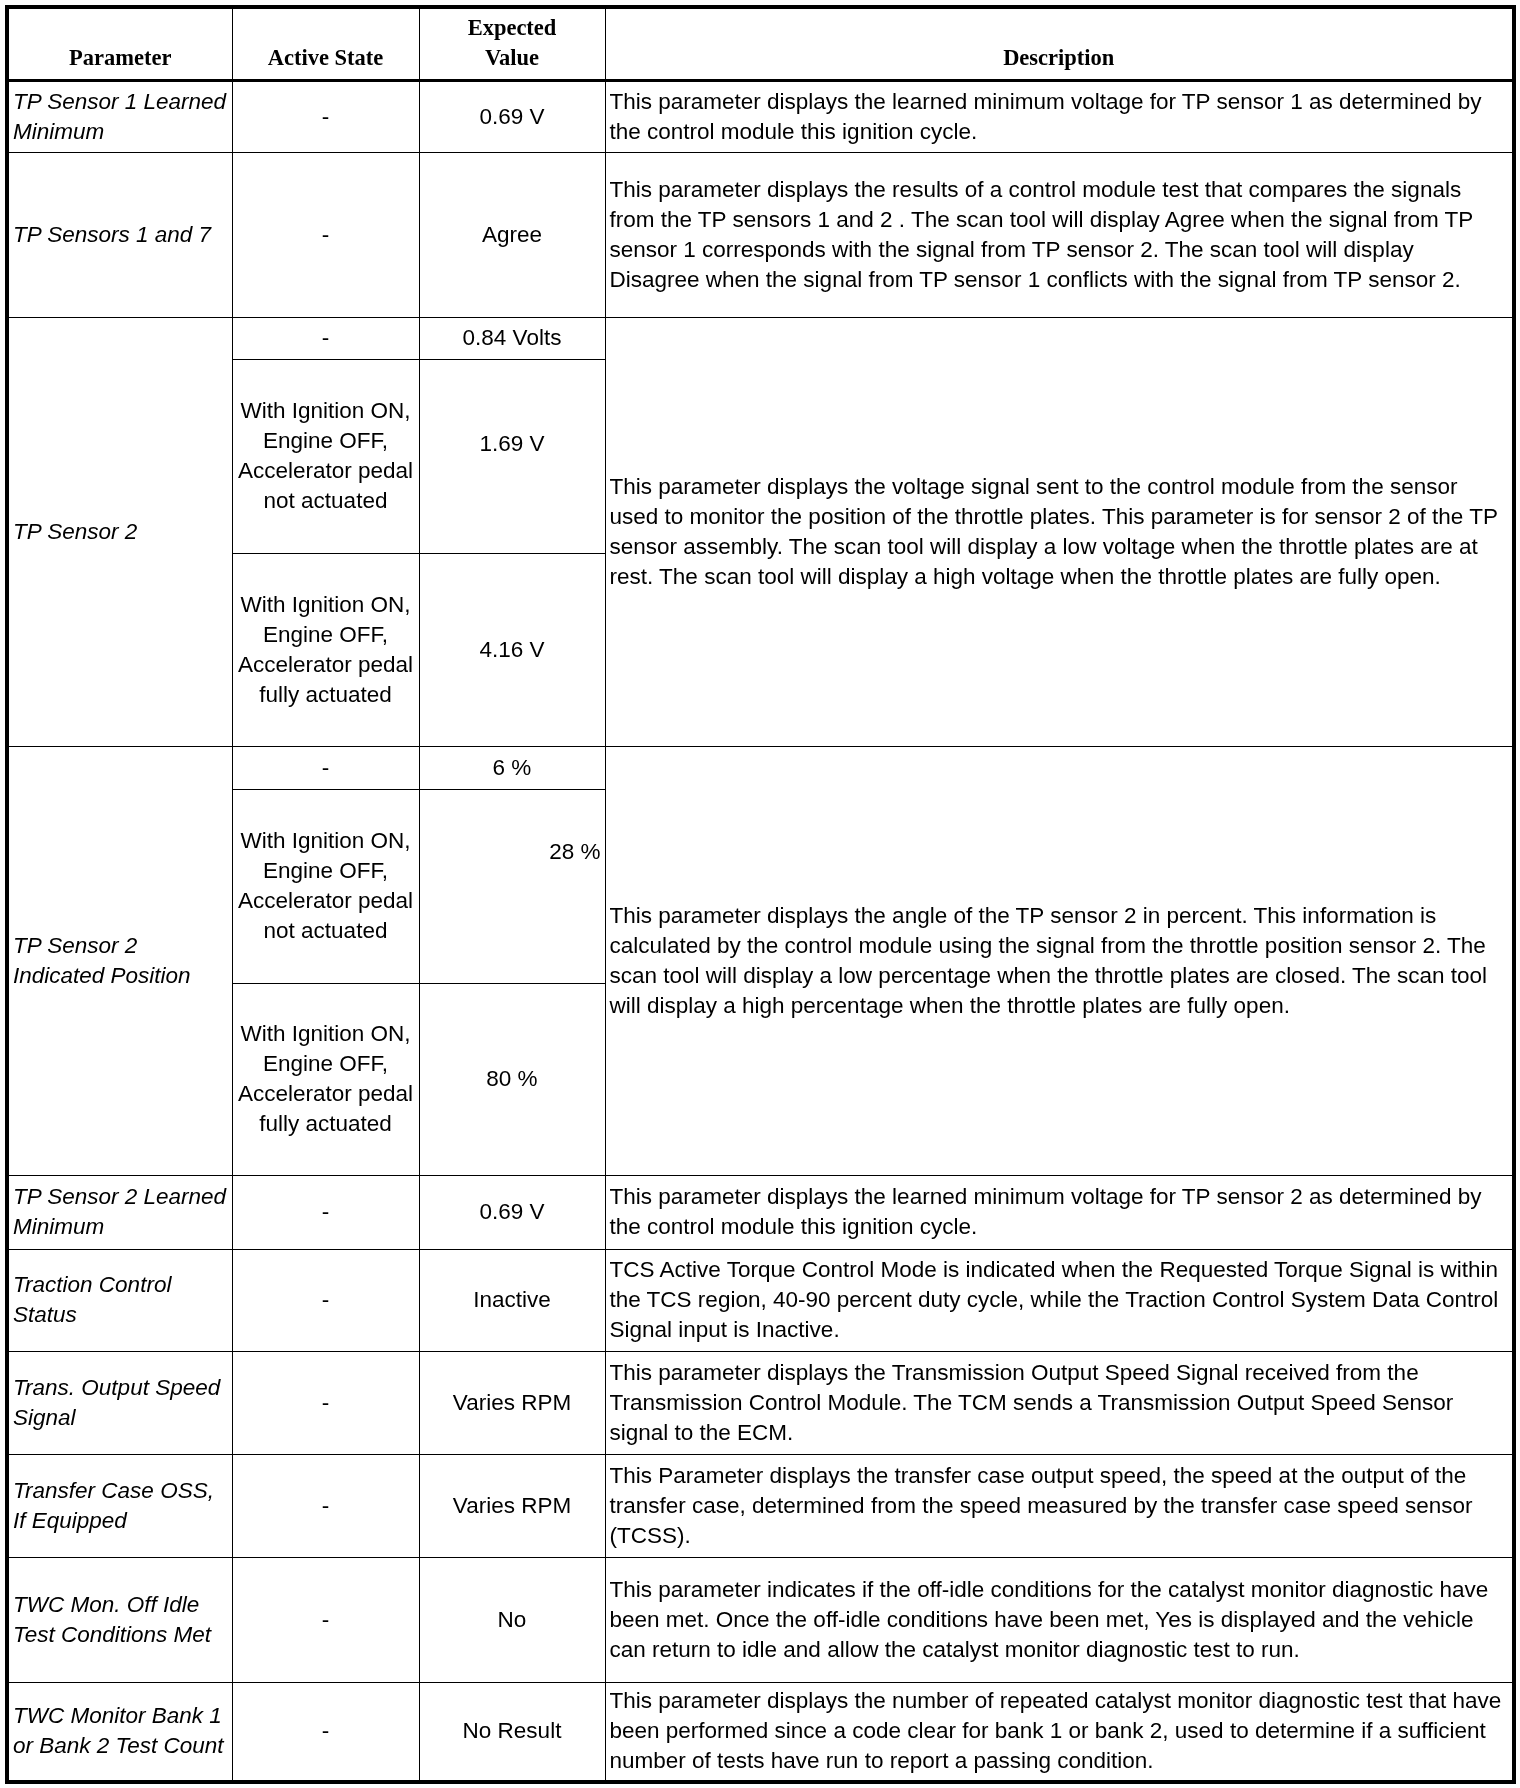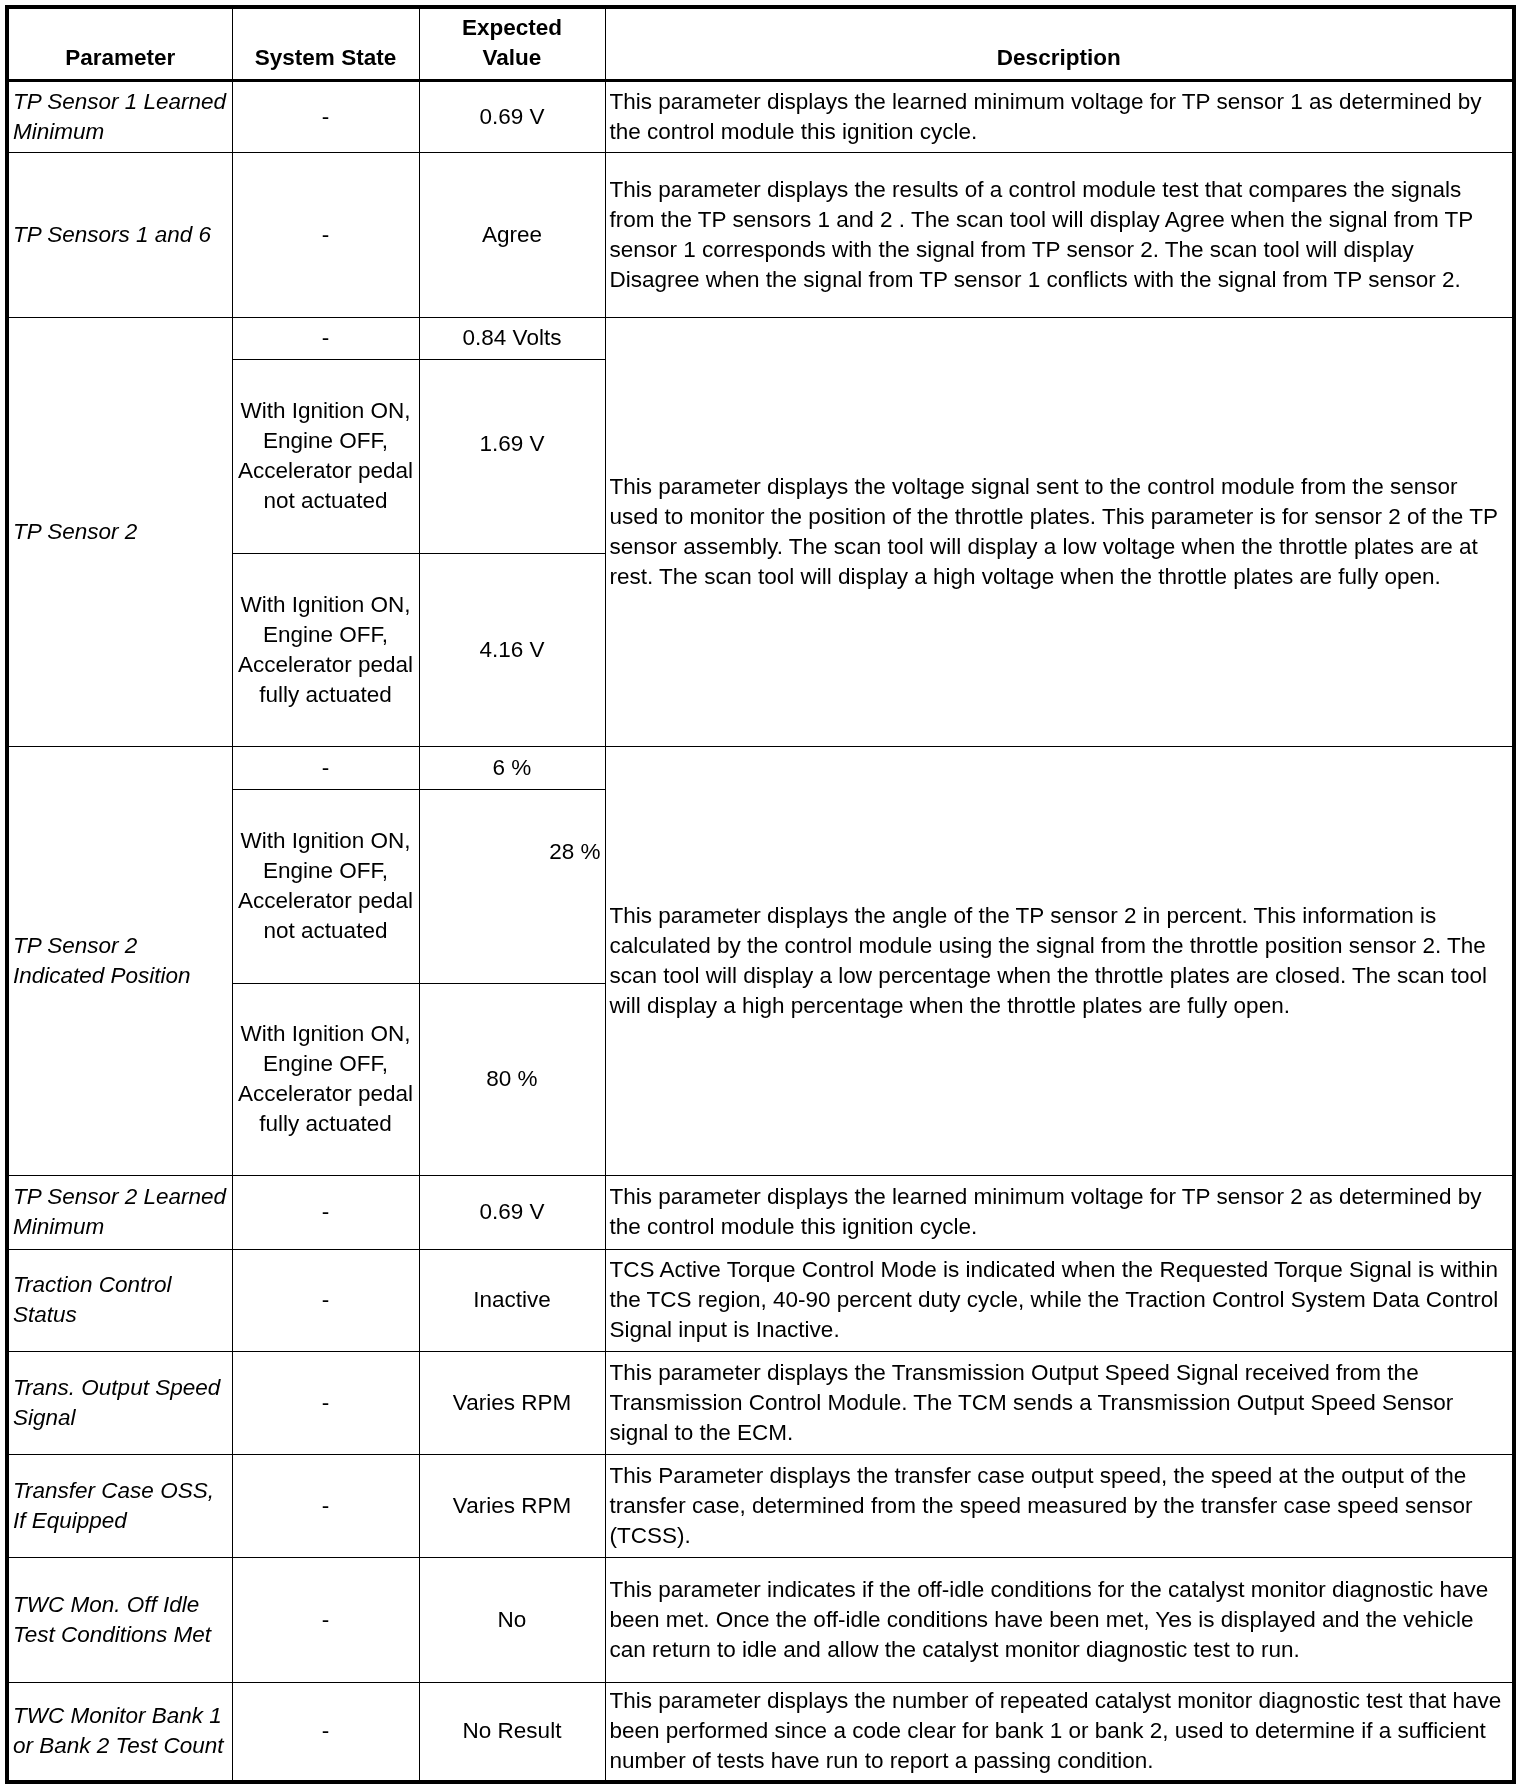--- a/index.html
+++ b/index.html
@@ -9,57 +9,57 @@
     position: absolute; left: 5px; top: 5px;
     width: 1511px; border-collapse: collapse;
     border: 4px solid #000; table-layout: fixed;
     font-size: 22.5px; line-height: 30px;
   }
   table.params th, table.params td {
     border: 1.5px solid #000; padding: 0 4px; vertical-align: middle;
   }
   table.params thead th {
     font-weight: bold; vertical-align: bottom;
-    padding-bottom: 6px; border-bottom: 3px solid #000;
+    padding-bottom: 6px; border-bottom: 3px solid #000; font-family: Liberation Serif, serif;
   }
   col.c1 { width: 225px; } col.c2 { width: 187px; } col.c3 { width: 186px; } col.c4 { width: auto; }
   td.param { text-align: left; padding-left: 4px; font-style: italic; }
   td.state, td.value { text-align: center; }
   td.desc { text-align: left; padding-left: 5px; padding-right: 6px; margin-left: 16px; }
   tr.hdr { height: 73px; }
 </style>
 </head>
 <body>
 
 <table class="params">
   <colgroup>
       <col class="c1">
       <col class="c2">
       <col class="c3">
       <col class="c4">
     </colgroup>
   <thead>
     <tr class="hdr">
       <th>Parameter</th>
-      <th>System State</th>
+      <th>Active State</th>
       <th style="width:150px"><span style="display:inline-block;width:110px;">Expected Value</span></th>
       <th>Description</th>
     </tr>
   </thead>
   <tbody>
 
     <tr style="height:72px">
       <td class="param">TP Sensor 1 Learned Minimum</td>
       <td class="state">-</td>
       <td class="value">0.69 V</td>
       <td class="desc">This parameter displays the learned minimum voltage for TP sensor 1 as determined by the control module this ignition cycle.</td>
     </tr>
 
     <tr style="height:165px">
-      <td class="param">TP Sensors 1 and 6</td>
+      <td class="param">TP Sensors 1 and 7</td>
       <td class="state">-</td>
       <td class="value">Agree</td>
       <td class="desc">This parameter displays the results of a control module test that compares the signals from the TP sensors 1 and 2 . The scan tool will display Agree when the signal from TP sensor 1 corresponds with the signal from TP sensor 2. The scan tool will display Disagree when the signal from TP sensor 1 conflicts with the signal from TP sensor 2.</td>
     </tr>
 
     <tr style="height:42px">
       <td class="param" rowspan="3">TP Sensor 2</td>
       <td class="state">-</td>
       <td class="value">0.84 Volts</td>
       <td class="desc" rowspan="3">This parameter displays the voltage signal sent to the control module from the sensor used to monitor the position of the throttle plates. This parameter is for sensor 2 of the TP sensor assembly. The scan tool will display a low voltage when the throttle plates are at rest. The scan tool will display a high voltage when the throttle plates are fully open.</td>

